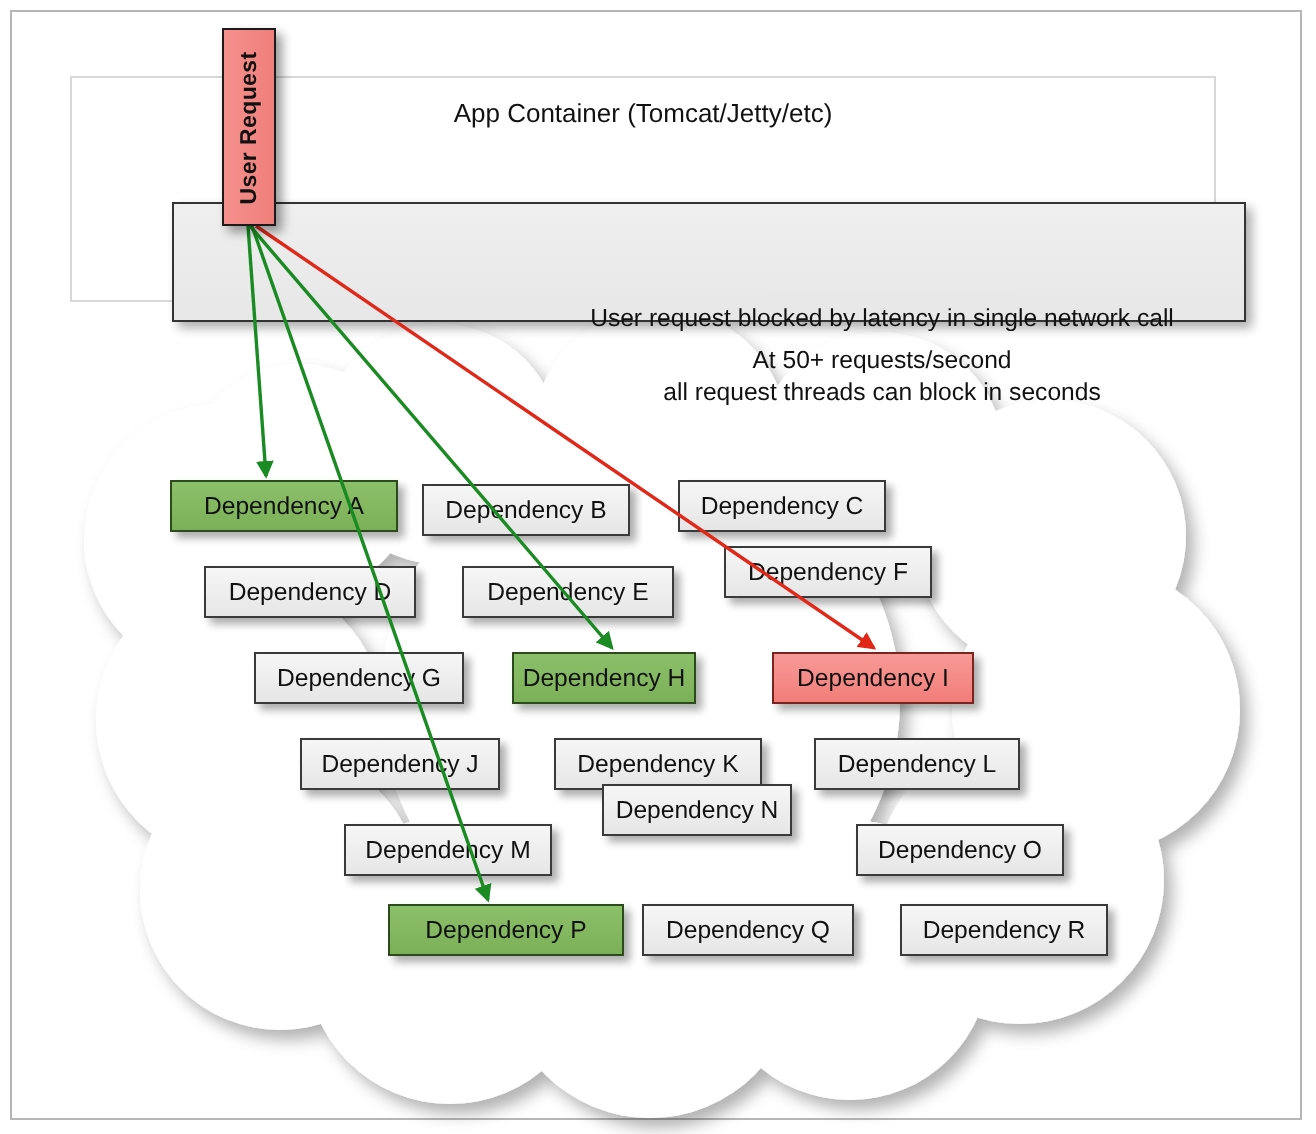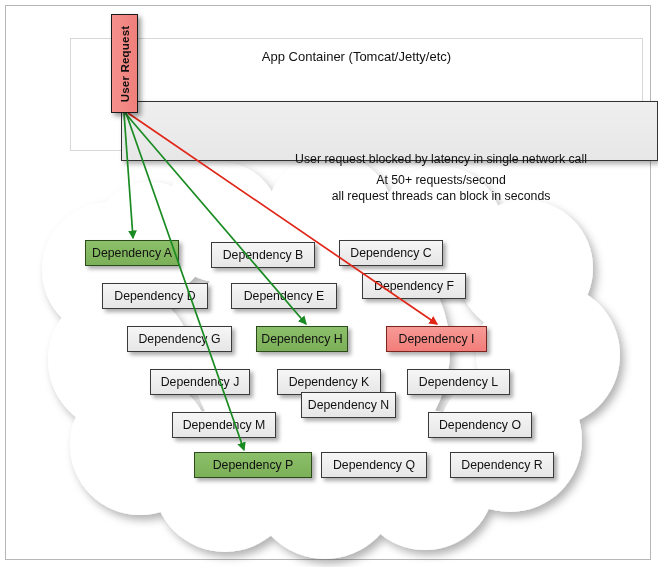--- a/index.html
+++ b/index.html
@@ -12,21 +12,21 @@
 
   
   .frame{
     position:absolute;left:5px;top:5px;width:646px;height:555px;
     border:1px solid #b6b6b6;background:#fff;box-sizing:border-box;
   }
 
   
   .app-container{
     position:absolute;left:35px;top:38px;width:573px;height:113px;
-    border:1px solid #d8d8d8;background:#fff;box-sizing:border-box;margin-left:35px;
+    border:1px solid #d8d8d8;background:#fff;box-sizing:border-box;
   }
   .app-title{
     position:absolute;left:0;top:10px;width:100%;text-align:center;
     font-size:13px;line-height:16px;color:#111;
   }
   .app-bar{
     position:absolute;left:50px;top:62px;width:537px;height:60px;
     background:linear-gradient(#efefef,#e7e7e7);
     border:1.4px solid #333;box-sizing:border-box;
     box-shadow:3px 3px 5px rgba(0,0,0,.32);
@@ -119,21 +119,21 @@
 
   <div class="user-request">
     <span>User Request</span>
   </div>
 
   <div class="annot l1">User request blocked by latency in single network call</div>
   <div class="annot l2">At 50+ requests/second</div>
   <div class="annot l3">all request threads can block in seconds</div>
 
   <div id="dep-layer">
-      <div class="dep green" style="left: 85px; top: 240px; width: 94px;">
+      <div class="dep green" style="left: 85px; top: 240px; width: 114px;">
         <span>Dependency A</span>
       </div>
       <div class="dep" style="left: 211px; top: 242px; width: 104px;">
         <span>Dependency B</span>
       </div>
       <div class="dep" style="left: 339px; top: 240px; width: 104px;">
         <span>Dependency C</span>
       </div>
       <div class="dep" style="left: 102px; top: 283px; width: 106px;">
         <span>Dependency D</span>

